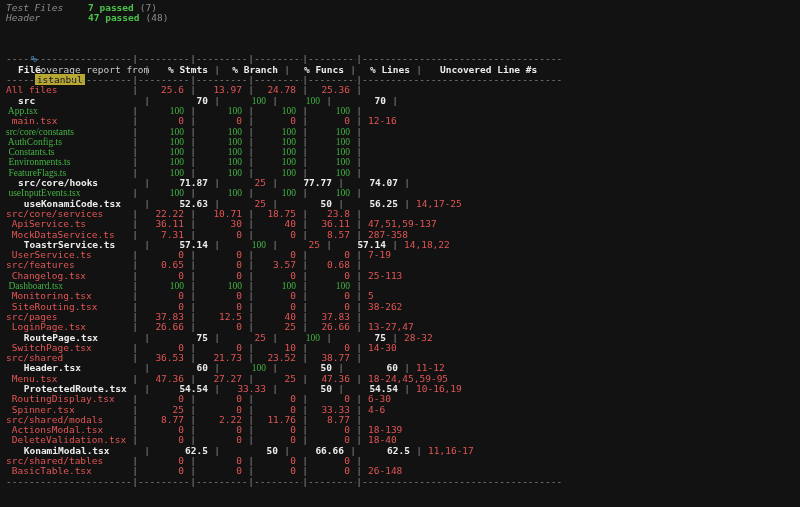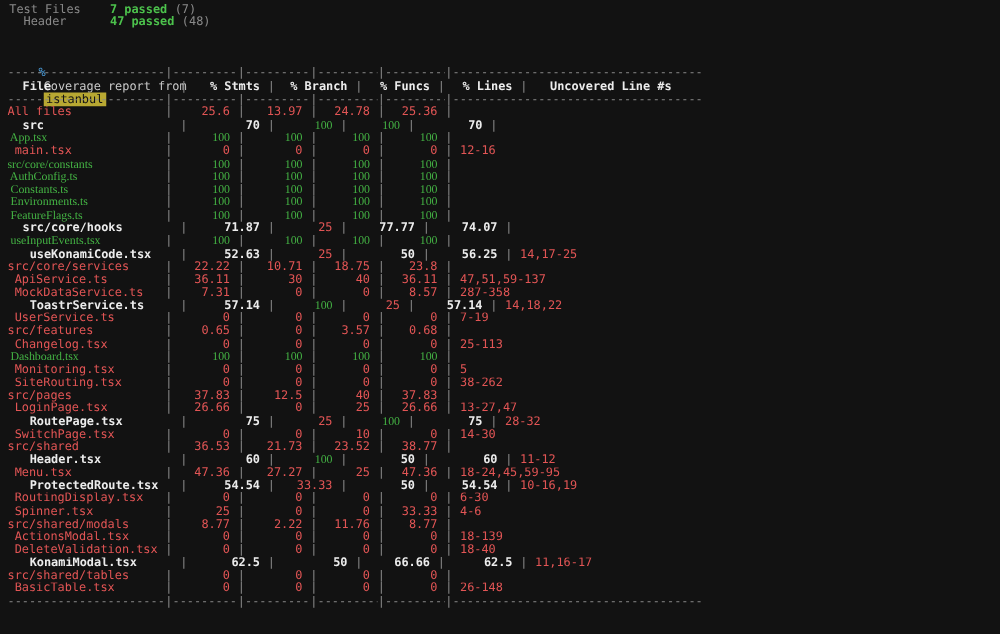--- a/index.html
+++ b/index.html
@@ -20,21 +20,21 @@
   .c-dim   { color: #8a8a8a; }
   .c-white { color: #c9c9c9; }
   .c-w     { color: #ececec; font-weight: bold; margin-left: 12px; }
   .c-r     { color: #e25555; }
   .c-g     { color: #44b344; font-family: Liberation Serif, serif; }
   .c-gb    { color: #4cc24c; font-weight: bold; }
   .c-blue  { color: #4d9fdd; }
 
   
   .srow   { display: flex; }
-  .slabel { flex: none; width: 60px; text-align: center; }
+  .slabel { flex: none; width: 60px; text-align: left; font-style: italic; }
   .sval   { margin-left: 22px; }
   .snote  { margin-left: 6px; }
 
   
   .cov-line .pct   { margin-left: 2px; }
   .cov-line .txt   { margin-left: 6px; }
   .cov-line .badge { margin-left: 6px; background: #b8a832; color: #141414; padding: 0 2px; }
 
   
   .trow { display: flex; }

